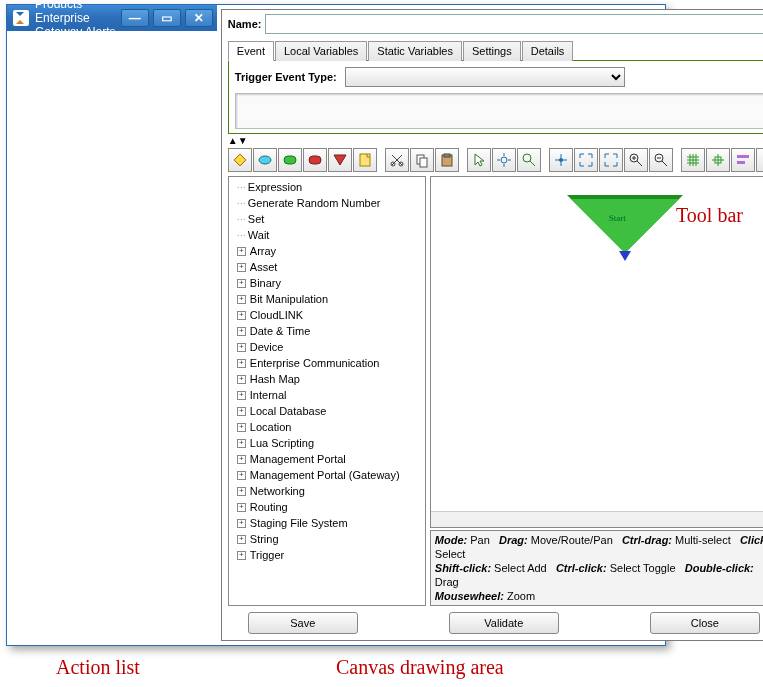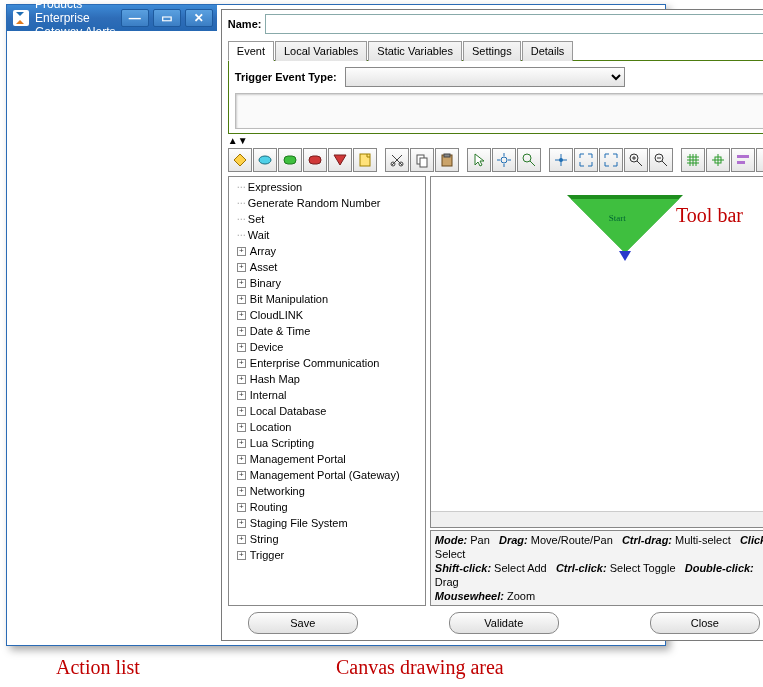--- a/index.html
+++ b/index.html
@@ -202,21 +202,21 @@
   }
   .status b { font-weight:bold;font-style:italic; }
   .btnrow {
     display:flex; justify-content:space-between;
     margin-top:6px; padding: 0 20px;
   }
   .wbtn {
     width:110px; height:22px;
     border:1px solid #888;
     background:linear-gradient(#fdfdfd,#e2e2e2);
-    border-radius:10px;
+    border-radius:3px;
     cursor:pointer;
     font-size:11px;
   }
   .annot {
     position:absolute;
     font-family: "Times New Roman", serif;
     color:#c00000;
     font-size:20px;
   }
   svg { display:block; }

